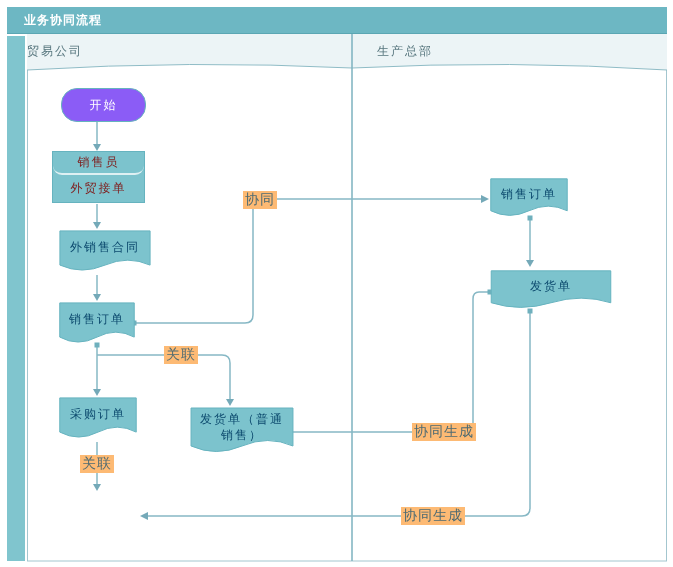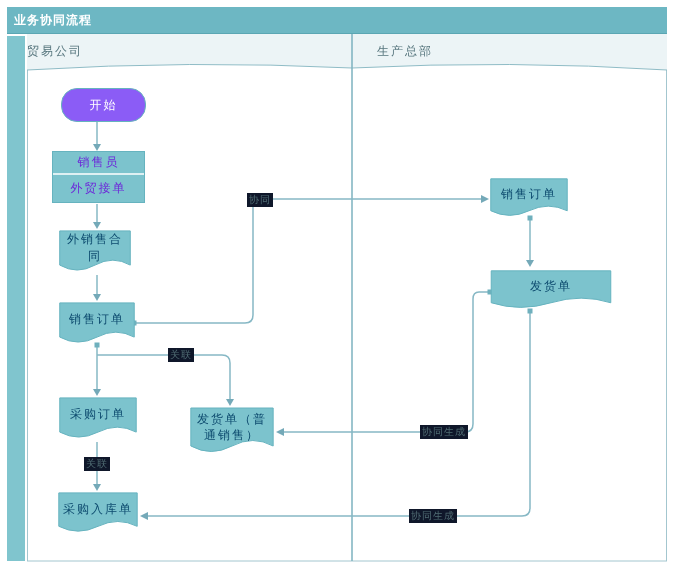--- a/index.html
+++ b/index.html
@@ -3,21 +3,21 @@
 <meta charset="utf-8">
 <style>
   html,body{margin:0;padding:0;background:#ffffff;}
   body{font-family:"Liberation Sans","DejaVu Sans",sans-serif;}
   #canvas{position:relative;width:673px;height:567px;background:#ffffff;overflow:hidden;}
 
   
   .titlebar{position:absolute;left:7px;top:7px;width:660px;height:26px;
     background:#6db7c3;border-bottom:1px solid #5ba6b3;
     display:flex;align-items:center;}
-  .titlebar span{color:#ffffff;font-size:12px;font-weight:bold;padding-left:7px;letter-spacing:1px;}
+  .titlebar span{color:#ffffff;font-size:12px;font-weight:bold;padding-left:17px;letter-spacing:1px;}
 
   
   .left-strip{position:absolute;left:7px;top:36px;width:18px;height:525px;background:#80c5ce;}
 
   
   svg.layer{position:absolute;left:0;top:0;z-index:1;pointer-events:none;}
 
   
   .lane-title{position:absolute;top:41px;height:20px;line-height:20px;
     font-size:12px;color:#56757d;text-align:left;z-index:2;letter-spacing:2px;}
@@ -26,29 +26,29 @@
 
   
   .node{position:absolute;z-index:2;}
   .node .node-label{position:absolute;left:0;top:0;width:100%;height:100%;
     display:flex;align-items:center;justify-content:center;
     color:#0c4a6e;font-size:12px;letter-spacing:2px;text-align:center;}
   .start-node{background:#8b5cf6;border:1px solid #66b3bf;border-radius:16px;
     display:flex;align-items:center;justify-content:center;color:#fff;font-size:12px;letter-spacing:2px;}
   .role-box{border:1px solid #66b3bf;background:#7cc3cd;box-sizing:border-box;}
   .role-box .row{display:flex;align-items:center;justify-content:center;
-    color:#6d28d9;font-size:12px;letter-spacing:2px;}
+    color:#7f1d1d;font-size:12px;letter-spacing:2px;border-radius:9px;}
   .role-box .row.top{height:21px;border-bottom:2px solid rgba(255,255,255,.75);}
   .role-box .row.bottom{height:27px;}
   .doc-node svg{position:absolute;left:0;top:0;width:100%;height:100%;overflow:visible;}
   .doc-node .node-label{padding:0 4px 10px 4px;box-sizing:border-box;line-height:1.35;word-break:break-all;}
 
   
   .edge-label{position:absolute;z-index:3;transform:translate(-50%,-50%);
-    background:#0f172a;color:#4f6b72;font-size:10px;padding:0 2px;white-space:nowrap;letter-spacing:1px;}
+    background:#fdba74;color:#4f6b72;font-size:14px;padding:0 2px;white-space:nowrap;letter-spacing:1px;}
 </style>
 </head>
 <body>
 
 <div id="canvas">
 
   <div class="titlebar">
     <span>业务协同流程</span>
   </div>
 
@@ -101,49 +101,43 @@
 
   <div class="node start-node" style="left:61px;top:88px;width:83px;height:32px;">
     <span>开始</span>
   </div>
 
   <div class="node role-box" style="left:52px;top:151px;width:93px;height:52px;">
     <div class="row top">销售员</div>
     <div class="row bottom">外贸接单</div>
   </div>
 
-  <div class="node doc-node" style="left:59px;top:230px;width:72px;height:45px;">
+  <div class="node doc-node" style="left:59px;top:230px;width:92px;height:45px;">
     <svg viewBox="0 0 100 50" preserveAspectRatio="none">
         <path d="M1,1 L99,1 L99,39 Q75,28 50,39 Q25,50 1,39 Z" fill="#7cc3cd" stroke="#66b3bf" vector-effect="non-scaling-stroke"></path>
       </svg>
     <span class="node-label">外销售合同</span>
   </div>
 
   <div class="node doc-node" style="left:59px;top:302px;width:76px;height:45px;">
     <svg viewBox="0 0 100 50" preserveAspectRatio="none">
         <path d="M1,1 L99,1 L99,39 Q75,28 50,39 Q25,50 1,39 Z" fill="#7cc3cd" stroke="#66b3bf" vector-effect="non-scaling-stroke"></path>
       </svg>
     <span class="node-label">销售订单</span>
   </div>
 
   <div class="node doc-node" style="left:59px;top:397px;width:78px;height:45px;">
     <svg viewBox="0 0 100 50" preserveAspectRatio="none">
         <path d="M1,1 L99,1 L99,39 Q75,28 50,39 Q25,50 1,39 Z" fill="#7cc3cd" stroke="#66b3bf" vector-effect="non-scaling-stroke"></path>
       </svg>
     <span class="node-label">采购订单</span>
   </div>
 
-  <div class="node doc-node" style="left:58px;top:492px;width:80px;height:44px;">
-    <svg viewBox="0 0 100 50" preserveAspectRatio="none">
-        <path d="M1,1 L99,1 L99,39 Q75,28 50,39 Q25,50 1,39 Z" fill="#7cc3cd" stroke="#66b3bf" vector-effect="non-scaling-stroke"></path>
-      </svg>
-    <span class="node-label">采购入库单</span>
-  </div>
 
-  <div class="node doc-node" style="left:190px;top:407px;width:84px;height:50px;">
+  <div class="node doc-node" style="left:190px;top:407px;width:104px;height:50px;">
     <svg viewBox="0 0 100 50" preserveAspectRatio="none">
         <path d="M1,1 L99,1 L99,39 Q75,28 50,39 Q25,50 1,39 Z" fill="#7cc3cd" stroke="#66b3bf" vector-effect="non-scaling-stroke"></path>
       </svg>
     <span class="node-label">发货单（普通销售）</span>
   </div>
 
   <div class="node doc-node" style="left:490px;top:178px;width:78px;height:42px;">
     <svg viewBox="0 0 100 50" preserveAspectRatio="none">
         <path d="M1,1 L99,1 L99,39 Q75,28 50,39 Q25,50 1,39 Z" fill="#7cc3cd" stroke="#66b3bf" vector-effect="non-scaling-stroke"></path>
       </svg>

